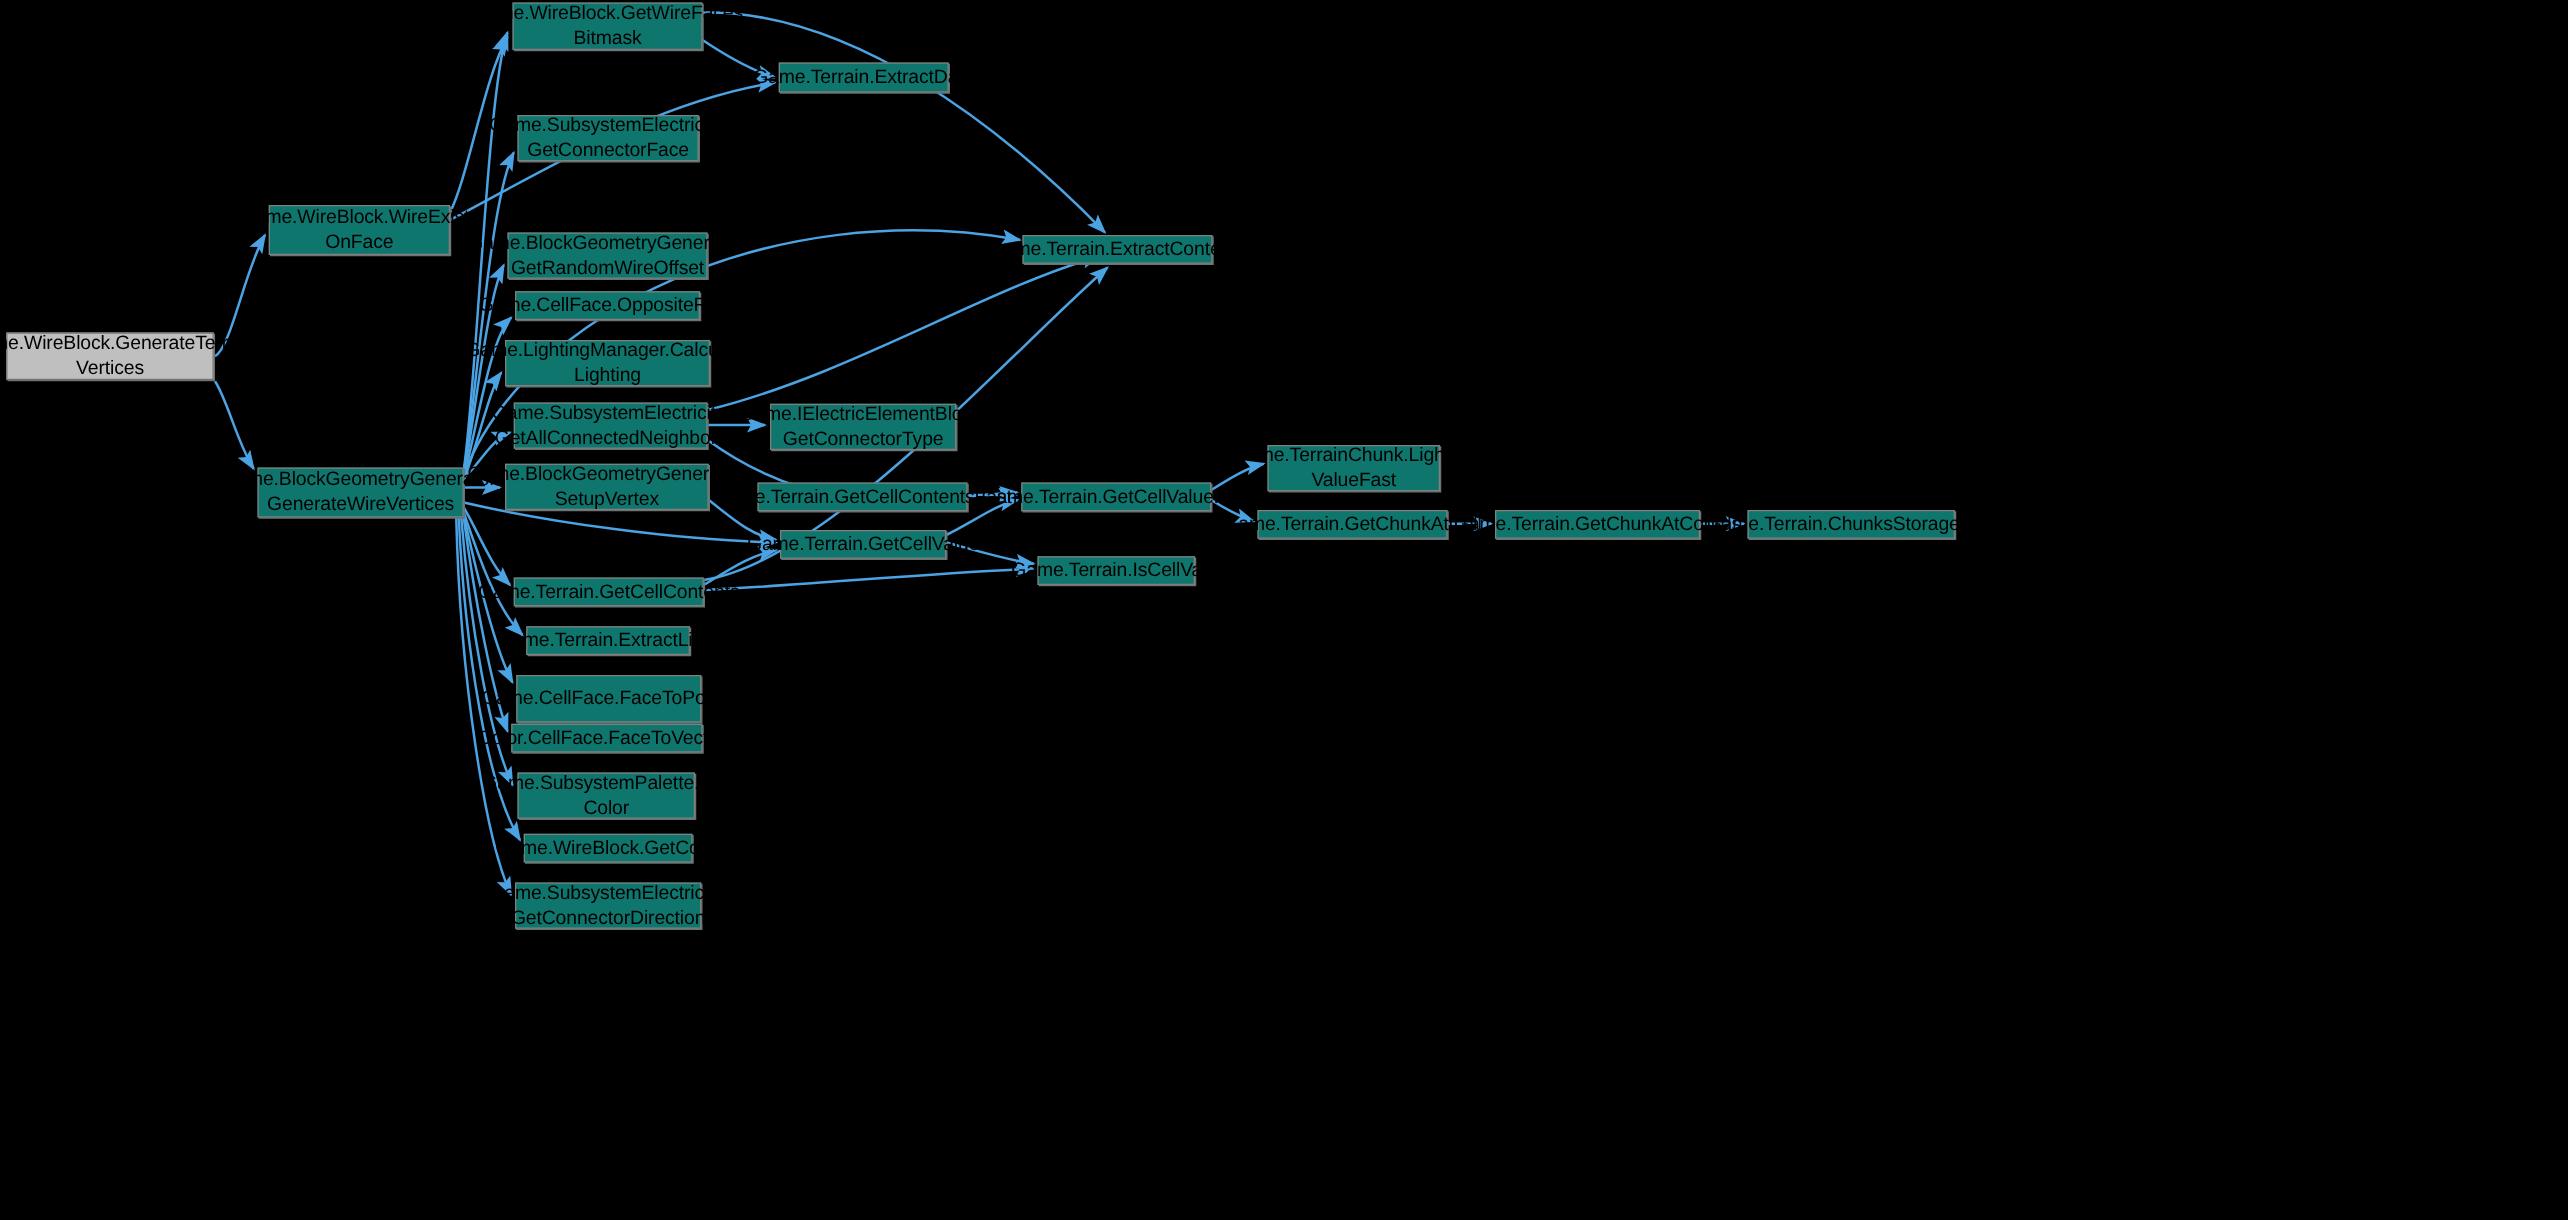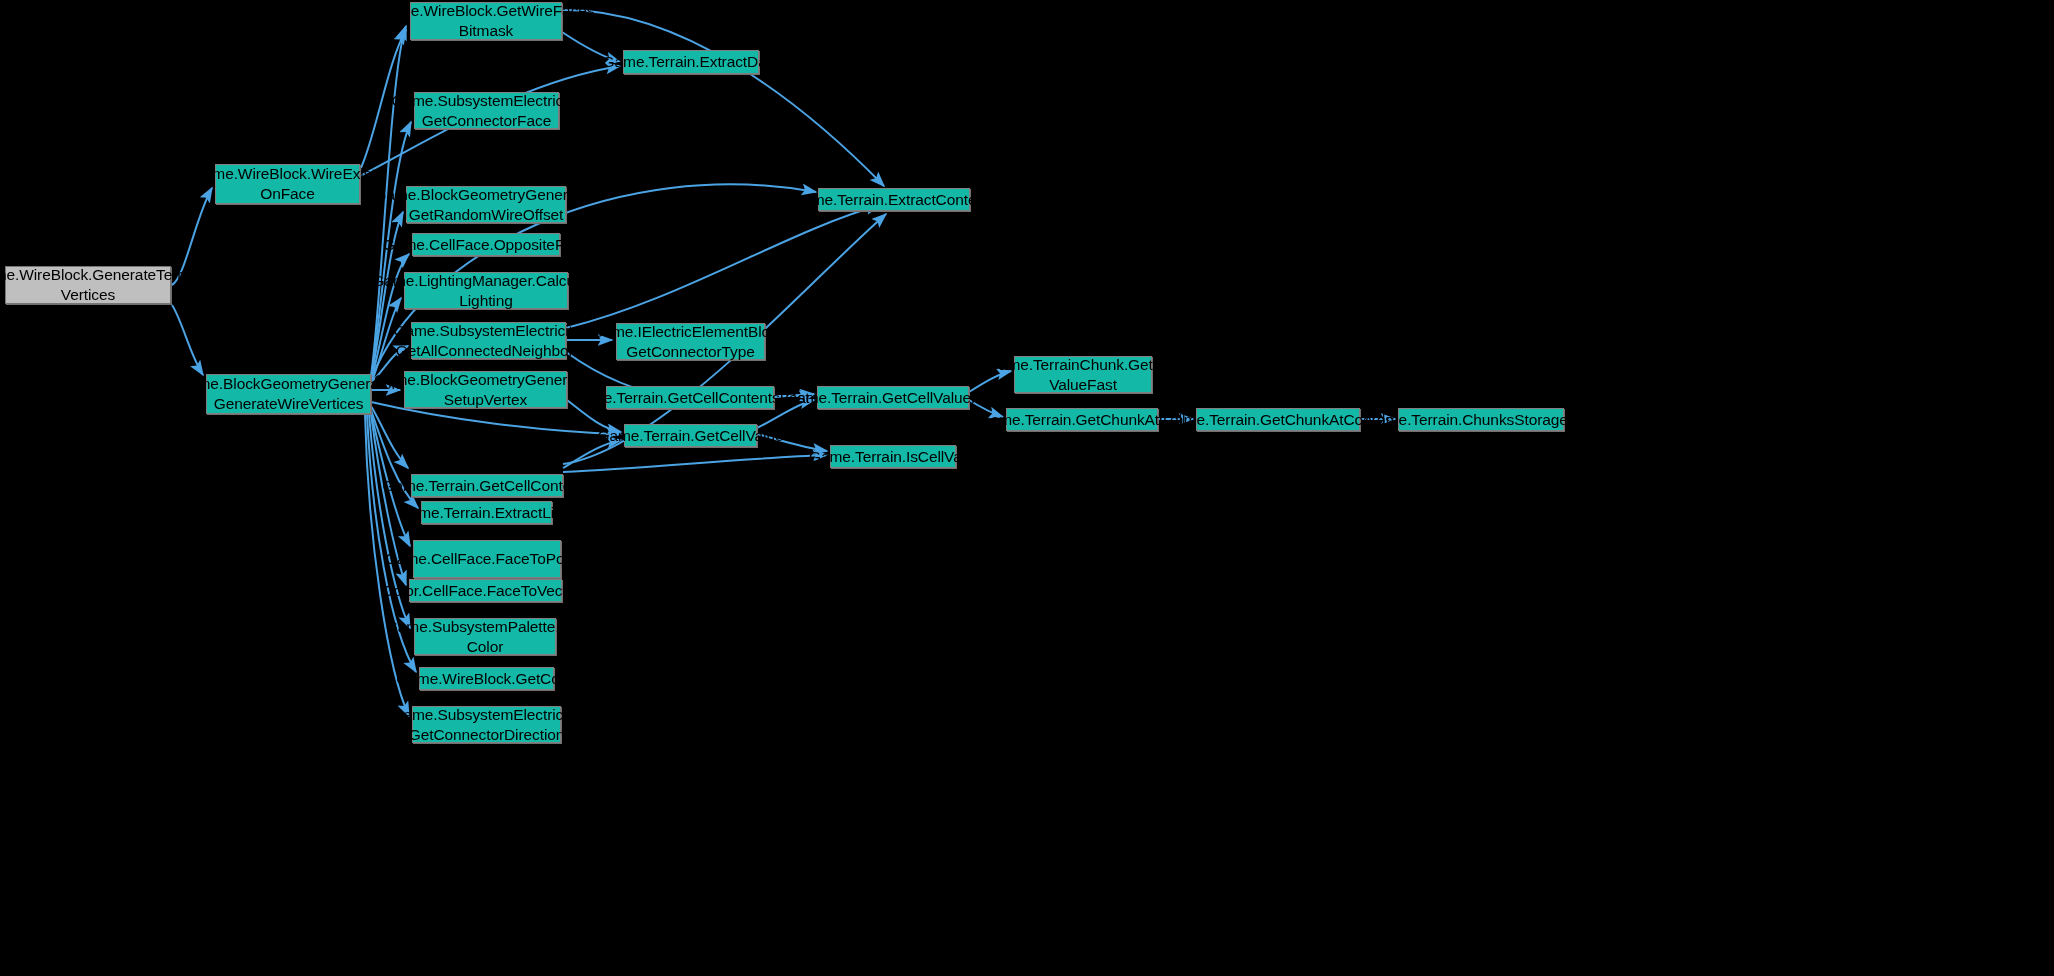--- a/index.html
+++ b/index.html
@@ -19,21 +19,21 @@
     position: absolute;
     left: 0;
     top: 0;
     width: 2054px;
     height: 976px;
     pointer-events: none;
   }
   .node {
     position: absolute;
     box-sizing: border-box;
-    background: #14b8a6;
+    background: #0f766e;
     border: 1px solid #808080;
     box-shadow: 1px 1px 0 0 #707070;
     display: flex;
     align-items: center;
     justify-content: center;
     text-align: center;
     color: #000000;
     font-size: 15.5px;
     line-height: 1.28;
     letter-spacing: -0.1px;
@@ -116,30 +116,30 @@
       <div class="node" style="left: 412px; top: 233px; width: 148px; height: 23px; text-align: right;"><span class="node-label">Game.CellFace.OppositeFace</span></div>
       <div class="node" style="left: 404px; top: 272px; width: 164px; height: 37px;"><span class="node-label">Game.LightingManager.Calculate
 Lighting</span></div>
       <div class="node" style="left: 818px; top: 188px; width: 152px; height: 23px;"><span class="node-label">Game.Terrain.ExtractContents</span></div>
       <div class="node" style="left: 411px; top: 322px; width: 155px; height: 37px;"><span class="node-label">Game.SubsystemElectricity.
 GetAllConnectedNeighbors</span></div>
       <div class="node" style="left: 616px; top: 323px; width: 149px; height: 37px;"><span class="node-label">Game.IElectricElementBlock.
 GetConnectorType</span></div>
       <div class="node" style="left: 404px; top: 371px; width: 163px; height: 37px;"><span class="node-label">Game.BlockGeometryGenerator.
 SetupVertex</span></div>
-      <div class="node" style="left: 1014px; top: 356px; width: 138px; height: 37px;"><span class="node-label">Game.TerrainChunk.GetCell
+      <div class="node" style="left: 1014px; top: 356px; width: 138px; height: 37px;"><span class="node-label">Game.TerrainChunk.Lighting
 ValueFast</span></div>
       <div class="node" style="left: 606px; top: 386px; width: 168px; height: 23px;"><span class="node-label">Game.Terrain.GetCellContentsFast</span></div>
       <div class="node" style="left: 817px; top: 386px; width: 152px; height: 23px;"><span class="node-label">Game.Terrain.GetCellValueFast</span></div>
       <div class="node" style="left: 1006px; top: 408px; width: 152px; height: 23px;"><span class="node-label">Game.Terrain.GetChunkAtCell</span></div>
       <div class="node" style="left: 1196px; top: 408px; width: 164px; height: 23px;"><span class="node-label">Game.Terrain.GetChunkAtCoords</span></div>
       <div class="node" style="left: 1398px; top: 408px; width: 166px; height: 23px;"><span class="node-label">Game.Terrain.ChunksStorage.Get</span></div>
       <div class="node" style="left: 624px; top: 424px; width: 133px; height: 23px;"><span class="node-label">Game.Terrain.GetCellValue</span></div>
       <div class="node" style="left: 830px; top: 445px; width: 126px; height: 23px;"><span class="node-label">Game.Terrain.IsCellValid</span></div>
-      <div class="node" style="left: 411px; top: 462px; width: 152px; height: 23px; margin-top: 12px;"><span class="node-label">Game.Terrain.GetCellContents</span></div>
+      <div class="node" style="left: 411px; top: 462px; width: 152px; height: 23px;"><span class="node-label">Game.Terrain.GetCellContents</span></div>
       <div class="node" style="left: 421px; top: 501px; width: 131px; height: 23px;"><span class="node-label">Game.Terrain.ExtractLight</span></div>
       <div class="node" style="left: 413px; top: 540px; width: 148px; height: 38px;"><span class="node-label">Game.CellFace.FaceToPoint3</span></div>
       <div class="node" style="left: 409px; top: 579px; width: 153px; height: 23px;"><span class="node-label">Color.CellFace.FaceToVector3</span></div>
       <div class="node" style="left: 414px; top: 618px; width: 142px; height: 37px;"><span class="node-label">Game.SubsystemPalette.Get
 Color</span></div>
       <div class="node" style="left: 419px; top: 667px; width: 135px; height: 23px;"><span class="node-label">Game.WireBlock.GetColor</span></div>
       <div class="node" style="left: 412px; top: 706px; width: 149px; height: 37px;"><span class="node-label">Game.SubsystemElectricity.
 GetConnectorDirection</span></div>
     </div>
 </div>

